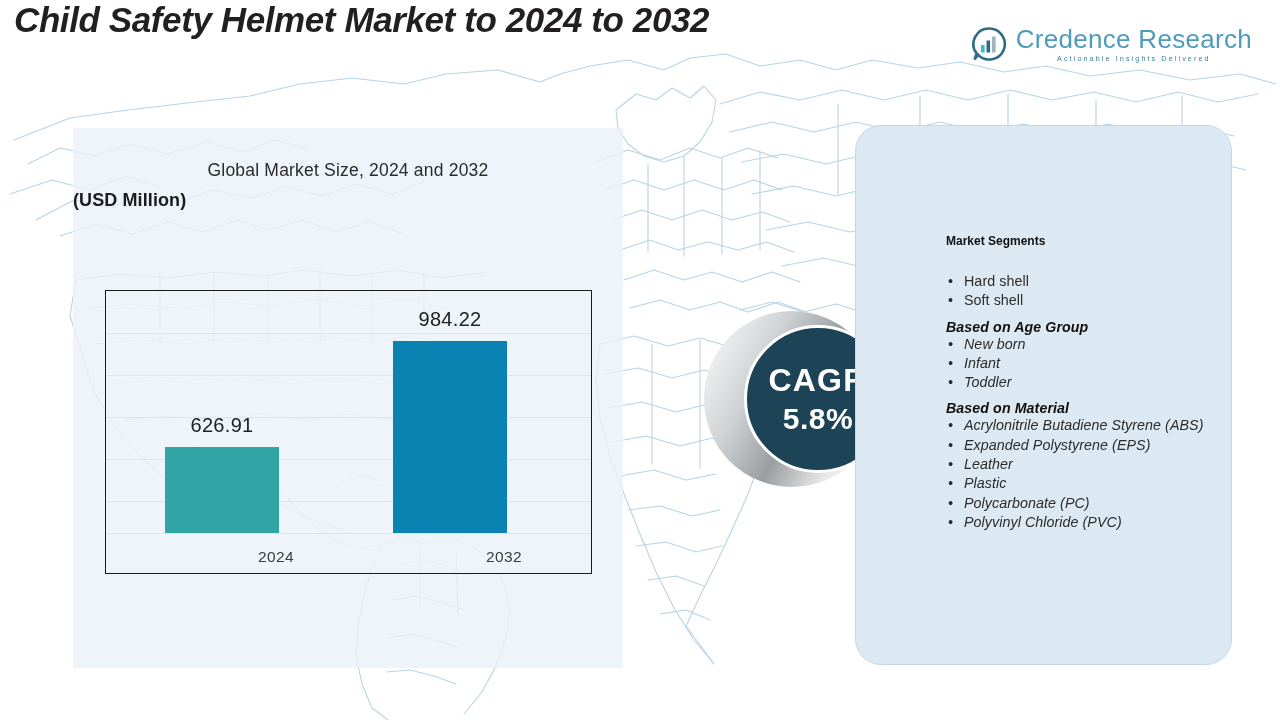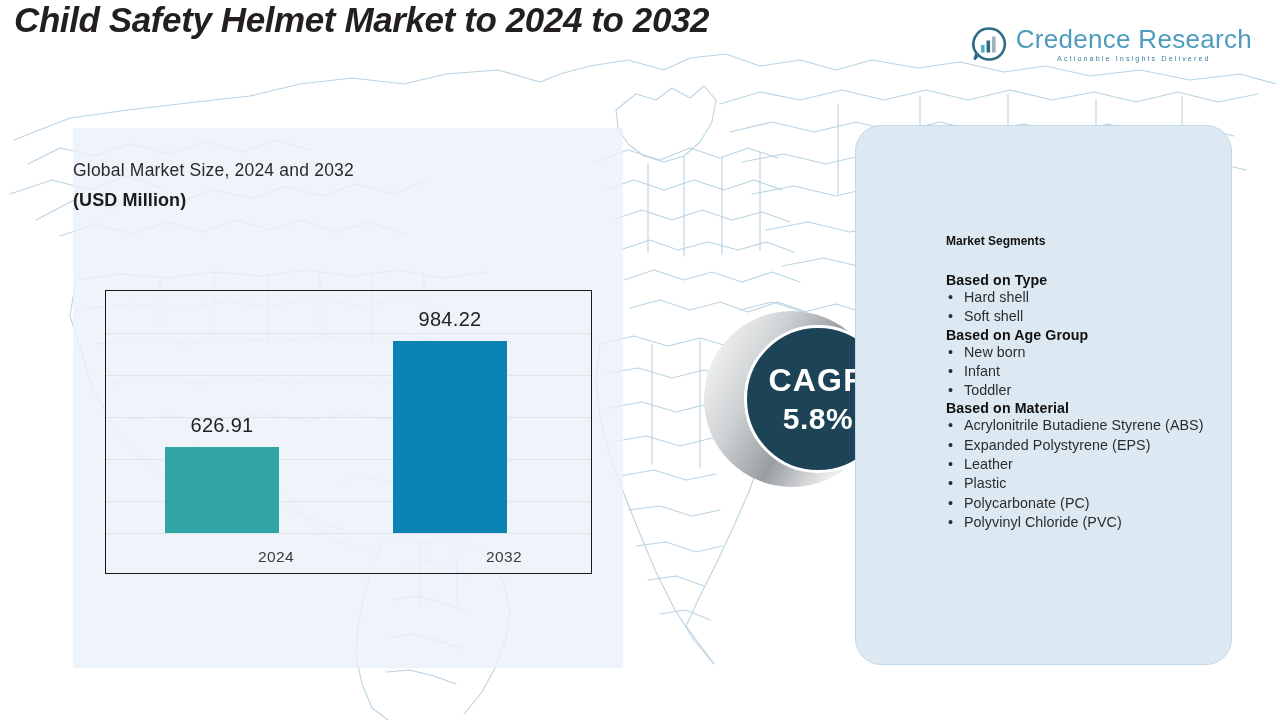--- a/index.html
+++ b/index.html
@@ -68,20 +68,21 @@
     position: absolute;
     left: 73px; top: 128px;
     width: 550px; height: 540px;
     background: #eaf1f9;
     opacity: 0.78;
   }
   #chart-title-1 {
     position: absolute;
     left: 73px; top: 160px;
     width: 550px;
+    text-align: center;
     font-size: 17.5px;
     color: #2b2b2b;
     letter-spacing: 0.2px;
   }
   #chart-title-2 {
     position: absolute;
     left: 73px; top: 190px;
     width: 550px;
     text-align: left;
     font-size: 18px;
@@ -183,21 +184,21 @@
     letter-spacing: 0.1px;
     margin: 0;
   }
   #seg-title {
     font-size: 12px;
     font-weight: bold;
     color: #111;
     margin-bottom: 24px;
   }
   .seg-group { margin: 0; }
-  .seg-group + .seg-group { margin-top: 0px; }
+  .seg-group + .seg-group { margin-top: 8px; font-style: italic; }
   .seg-list {
     list-style: none;
     margin: 0;
     padding: 0;
   }
   .seg-item {
     position: relative;
     padding-left: 18px;
     font-size: 14.3px;
     color: #2c2c2c;
@@ -359,21 +360,20 @@
   <div id="cagr-circle">
     <div id="cagr-word">CAGR</div>
     <div id="cagr-value">5.8%</div>
   </div>
 
   <div id="right-panel"></div>
   <div id="segments">
     <div id="seg-title">Market Segments</div>
 
     <div class="seg-group">
-      <div class="seg-heading">Based on Type</div>
       <ul class="seg-list">
         <li class="seg-item">
           <span class="bullet">•</span>
           <span>Hard shell</span>
         </li>
         <li class="seg-item">
           <span class="bullet">•</span>
           <span>Soft shell</span>
         </li>
       </ul>

